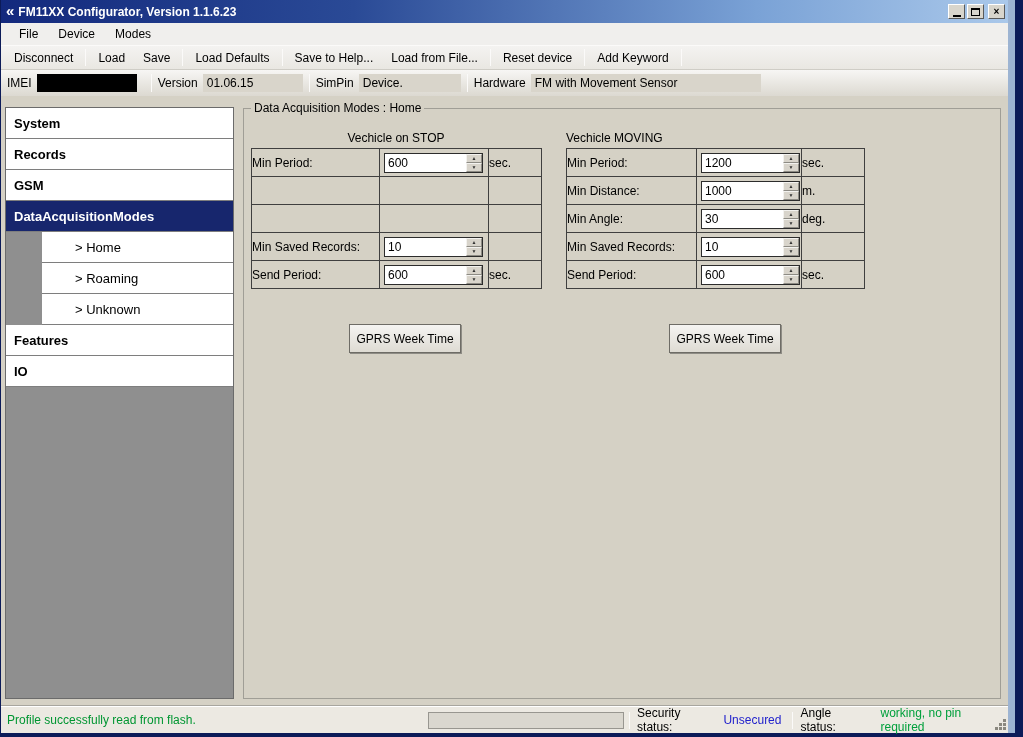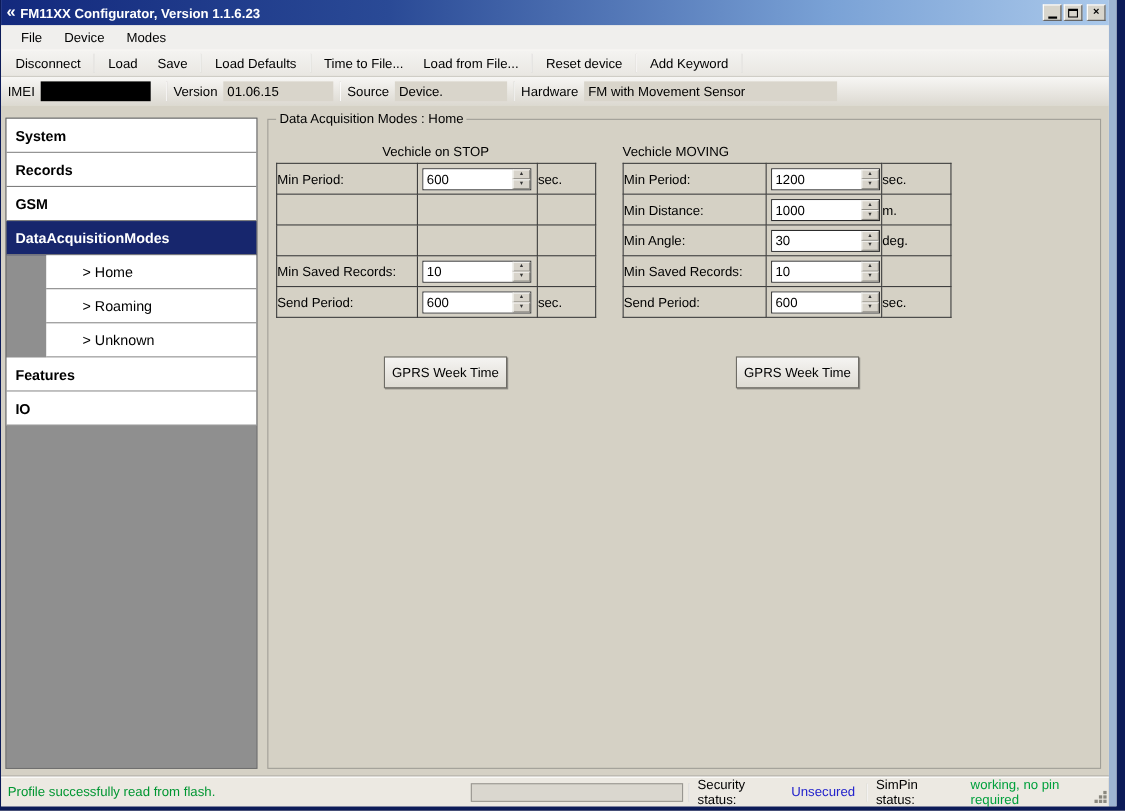--- a/index.html
+++ b/index.html
@@ -121,37 +121,37 @@
   </div>
 
   <div class="toolbar">
     <span class="tool-btn">Disconnect</span>
     <span class="tool-sep"></span>
     <span class="tool-btn">Load</span>
     <span class="tool-btn">Save</span>
     <span class="tool-sep"></span>
     <span class="tool-btn">Load Defaults</span>
     <span class="tool-sep"></span>
-    <span class="tool-btn">Time to File...</span>
+    <span class="tool-btn">Save to Help...</span>
     <span class="tool-btn">Load from File...</span>
     <span class="tool-sep"></span>
     <span class="tool-btn">Reset device</span>
     <span class="tool-sep"></span>
     <span class="tool-btn">Add Keyword</span>
     <span class="tool-sep"></span>
   </div>
 
   <div class="infobar">
     <span class="info-label">IMEI</span>
     <span class="imei-box"></span>
     <span class="info-sep"></span>
     <span class="info-label">Version</span>
     <span class="info-field" style="width:100px;">01.06.15</span>
     <span class="info-sep"></span>
-    <span class="info-label">Source</span>
+    <span class="info-label">SimPin</span>
     <span class="info-field" style="width:102px;">Device.</span>
     <span class="info-sep"></span>
     <span class="info-label">Hardware</span>
     <span class="info-field" style="width:230px;">FM with Movement Sensor</span>
   </div>
 
   <div class="main">
 
     <div class="sidebar">
       <div class="nav-item">System</div>
@@ -302,19 +302,19 @@
   </div>
 
   <div class="statusbar">
     <span class="status-msg">Profile successfully read from flash.</span>
     <div class="status-right">
       <span class="progress"></span>
       <span class="st-sep"></span>
       <span class="st-label">Security status:</span>
       <span class="security-val">Unsecured</span>
       <span class="st-sep"></span>
-      <span class="st-label">SimPin status:</span>
+      <span class="st-label">Angle status:</span>
       <span class="simpin-val">working, no pin required</span>
     </div>
     <span class="grip"></span>
   </div>
 
 </div>
 
 </body></html>

